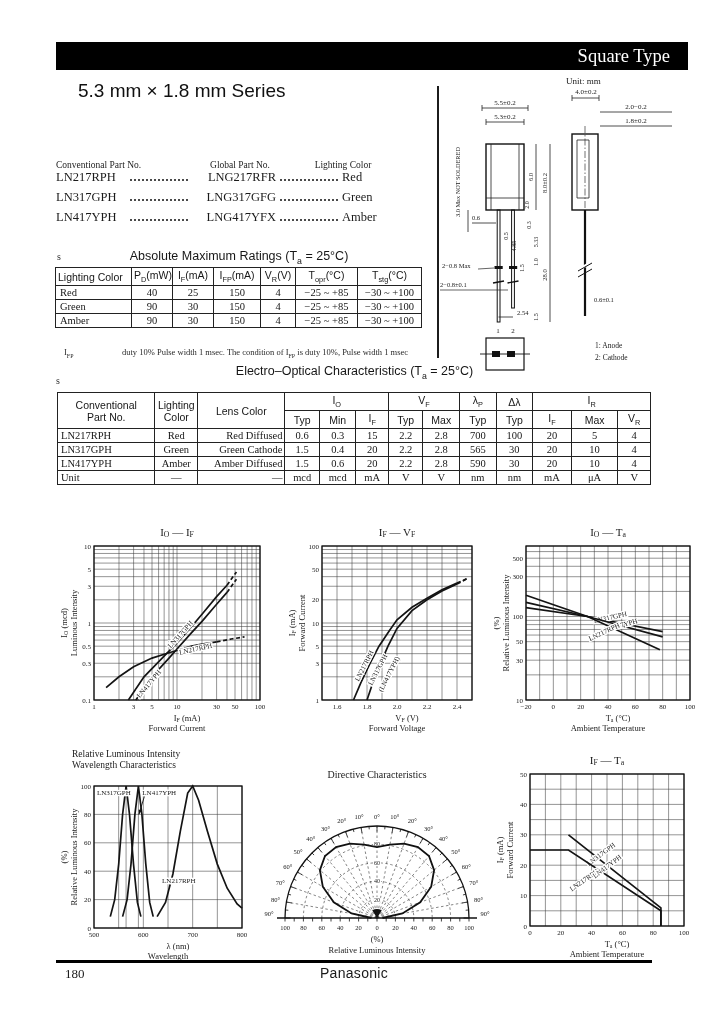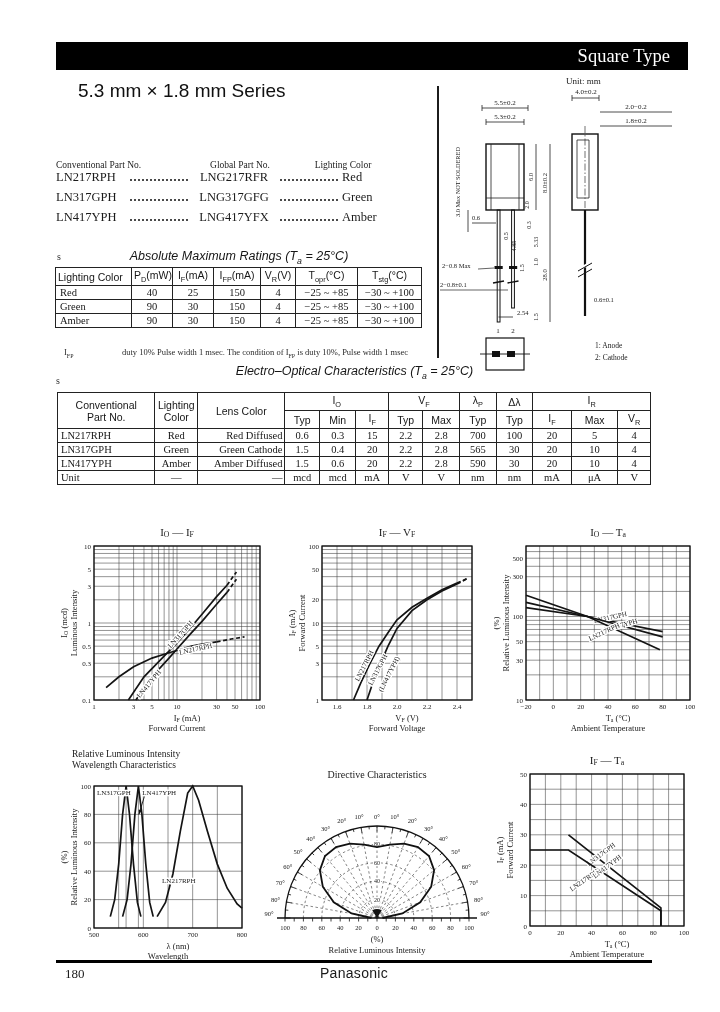--- a/index.html
+++ b/index.html
@@ -8,23 +8,23 @@
   .abs{position:absolute;}
   .header-bar{left:56px;top:42px;width:632px;height:28px;background:#000;color:#fff;
       display:flex;align-items:center;justify-content:flex-end;padding-right:18px;
       box-sizing:border-box;font-family:Liberation Serif, serif;font-size:18.5px;}
   .series-title{left:78px;top:80px;font-family:"Liberation Sans",sans-serif;font-size:19px;color:#101010;}
   .vline{left:437px;top:86px;width:2px;height:272px;background:#1c1c1c;}
   .plist{left:56px;top:152px;width:334px;margin-top:8px;}
   .plist-h{display:flex;font-size:9.5px;color:#222;}
   .plist-h .c1{width:128px;} .plist-h .c2{width:112px;text-align:center;} .plist-h .c3{width:94px;text-align:center;}
   .plist-row{display:flex;align-items:baseline;height:20px;font-size:12.5px;}
-  .plist-row .pn{width:70px;} .plist-row .gn{width:84px;text-align:center;} .plist-row .lc{width:48px;}
+  .plist-row .pn{width:70px;} .plist-row .gn{width:84px;text-align:right;} .plist-row .lc{width:48px;}
   .leader{flex:1;border-bottom:2px dotted #4a4a4a;margin:0 4px 4px 4px;height:1px;}
-  .section-title{font-family:"Liberation Sans",sans-serif;font-size:12.5px;text-align:center;color:#161616;font-style:italic;}
+  .section-title{font-family:"Liberation Sans",sans-serif;font-size:12.5px;text-align:center;color:#161616;}
   .smark{font-size:10px;color:#333;}
   table.tbl{border-collapse:collapse;position:absolute;table-layout:fixed;background:#fff;border:1.5px solid #111;}
   table.tbl th,table.tbl td{border:1px solid #222;font-size:10.5px;padding:1px 2px;text-align:center;
       overflow:hidden;white-space:nowrap;color:#161616;}
   table.tbl th{font-family:"Liberation Sans",sans-serif;font-weight:normal;}
   table.tbl td{font-family:"Liberation Serif",serif;}
   #abs-table td:first-child{text-align:left;padding-left:4px;}
   #eo-table td:first-child{text-align:left;padding-left:3px;}
   #eo-table td:nth-child(3){text-align:right;padding-left:3px;}
   .footnote{font-size:8.5px;color:#2a2a2a;display:flex;}

